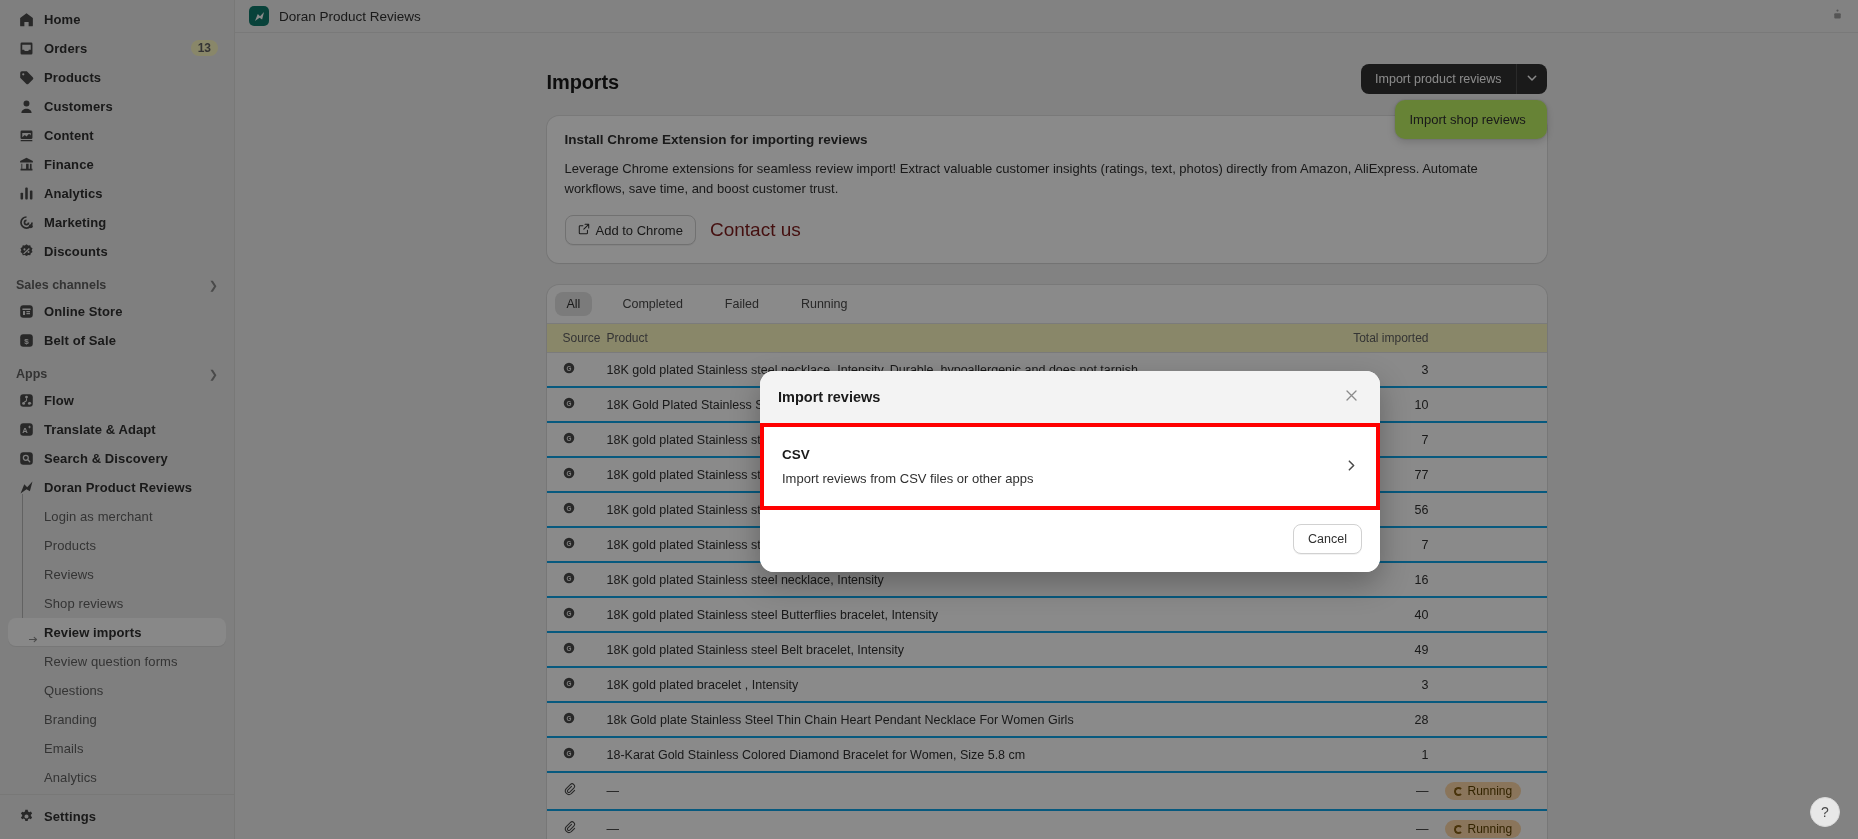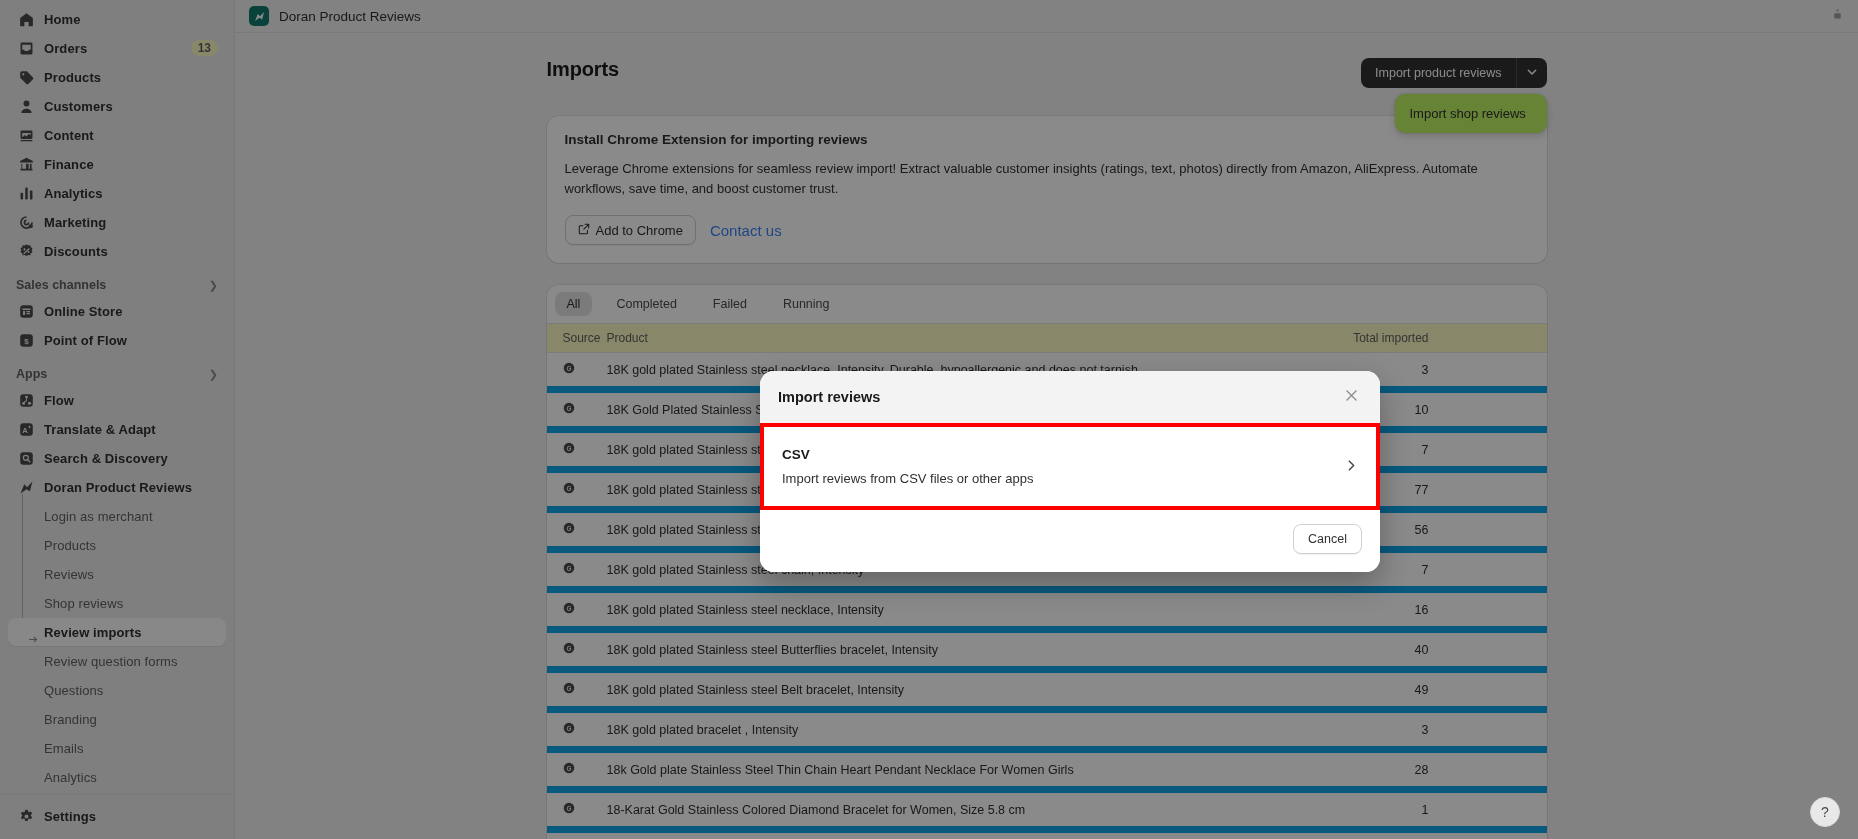--- a/index.html
+++ b/index.html
@@ -95,21 +95,21 @@
   }
 
   
   #content {
     position: absolute; left: 235px; top: 33px;
     width: 1623px; height: 806px;
     background: #f1f1f1;
     overflow: hidden;
   }
   .page-wrap { width: 1000px; margin: 0 auto; padding-top: 25px; position: relative; }
-  .page-head { display: flex; align-items: flex-start; height: 36px; margin-bottom: 22px; gap: 8px; }
+  .page-head { display: flex; align-items: flex-end; height: 36px; margin-bottom: 22px; gap: 8px; }
   .page-title { font-size: 20px; font-weight: 700; color: #1a1a1a; letter-spacing: -0.1px; }
 
   .split-btn { margin-left: auto; display: flex; position: relative; }
   .split-main {
     background: #303030; color: #fff; border: none;
     font-size: 12.5px; font-family: inherit;
     padding: 0 14px; height: 30px;
     border-radius: 8px 0 0 8px; cursor: pointer;
     font-weight: 500;
   }
@@ -140,42 +140,42 @@
   .banner p { font-size: 13px; color: #303030; line-height: 1.55; max-width: 930px; }
   .banner-actions { display: flex; align-items: center; gap: 14px; margin-top: 16px; }
   .btn-light {
     display: inline-flex; align-items: center; gap: 6px;
     background: #fff; border: 1px solid #d1d1d1;
     box-shadow: 0 1px 0 rgba(0,0,0,.05);
     border-radius: 8px; height: 30px; padding: 0 12px;
     font-size: 13px; color: #303030; cursor: pointer;
     font-family: inherit; font-weight: 500; justify-content: space-between;
   }
-  .link-blue { font-size: 15px; color: #3b82f6; cursor: pointer; text-align: right; }
+  .link-blue { font-size: 19px; color: #7f1d1d; cursor: pointer; text-align: right; }
 
   
   .table-card { overflow: hidden; }
-  .tabs { display: flex; align-items: flex-start; gap: 12px; padding: 7px 8px; }
+  .tabs { display: flex; align-items: flex-start; gap: 18px; padding: 7px 8px; }
   .tab {
     font-size: 12.5px; color: #4a4a4a; padding: 5px 12px;
     border-radius: 8px; cursor: pointer;
   }
   .tab.active { background: #e3e3e3; color: #303030; font-weight: 500; }
 
   table { width: 100%; border-collapse: collapse; table-layout: fixed; }
   thead th {
     font-size: 12px; color: #616161; font-weight: 400;
     text-align: left; padding: 7px 8px;
     border-top: 1px solid #e3e3e3;
     border-bottom: 1px solid #e3e3e3;
     background: #fef9c3;
   }
   tbody td {
     font-size: 12.5px; color: #303030;
-    padding: 9px 8px; border-bottom: 7px solid #0ea5e9;
+    padding: 9px 8px; border-bottom: 2px solid #0ea5e9;
     white-space: nowrap; overflow: hidden; text-overflow: ellipsis;
   }
   .col-source { width: 52px; padding-left: 16px !important; }
   .col-product { width: auto; }
   .col-total { width: 92px; text-align: right; }
   .col-status { width: 110px; }
   .src-ico { display: inline-block; }
   .status-pill {
     display: inline-flex; align-items: center; gap: 5px;
     background: #ffd8a8; color: #5e4200;
@@ -348,21 +348,21 @@
       <span class="lbl">Online Store</span>
     </div>
 
     <div class="nav-item">
       <span class="ic">
           <svg width="17" height="17" viewBox="0 0 20 20">
             <rect class="sb-icon" x="2.6" y="2.6" width="14.8" height="14.8" rx="3.6"></rect>
             <text x="10" y="14.2" font-size="9.5" font-family="Liberation Sans, sans-serif" fill="#ebebeb" text-anchor="middle" font-weight="bold">$</text>
           </svg>
         </span>
-      <span class="lbl">Point of Flow</span>
+      <span class="lbl">Belt of Sale</span>
     </div>
 
     <div class="nav-section">
       <span class="lbl">Apps</span>
       <span class="chev">❯</span>
     </div>
 
     <div class="nav-item">
       <span class="ic">
           <svg width="17" height="17" viewBox="0 0 20 20">

